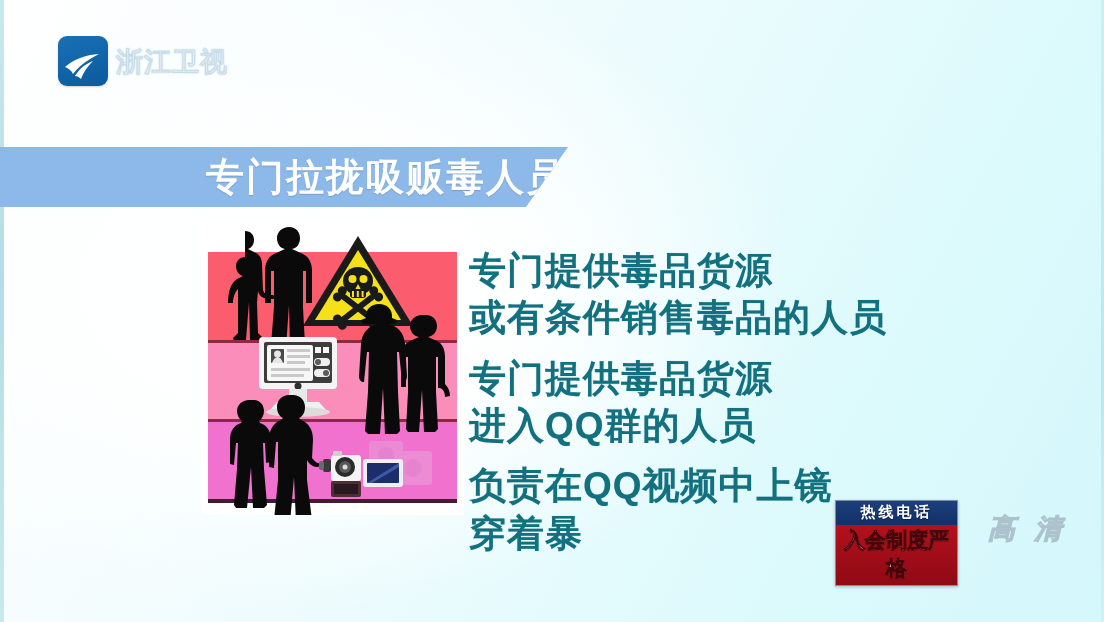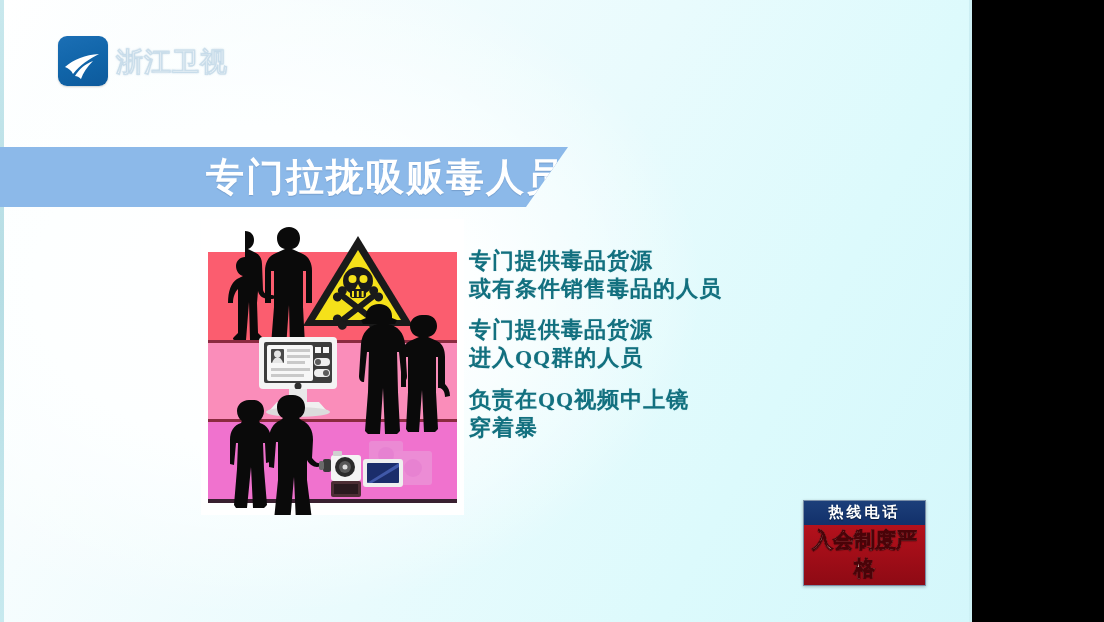--- a/index.html
+++ b/index.html
@@ -3,26 +3,25 @@
 <meta charset="utf-8">
 <title>News Broadcast Frame</title>
 <style>
   html, body {
     margin: 0;
     padding: 0;
     background: #000;
   }
   #frame {
     position: relative;
-    width: 948px;
+    width: 1104px;
     height: 622px;
     overflow: hidden;
-    font-family: Liberation Serif, serif;
+    font-family: Liberation Sans, sans-serif;
     background: #eaffff;
-    padding-left: 24px;
   }
   
   .bg-base {
     position: absolute;
     inset: 0;
     background:
       radial-gradient(ellipse 70% 80% at 26% 46%, #ffffff 0%, #fdffff 32%, rgba(255,255,255,0) 66%),
       linear-gradient(118deg, #ffffff 0%, #f7fdfe 22%, #e9fbfd 52%, #dcfafc 76%, #d4f7fb 100%);
   }
   .bg-left-edge {
@@ -119,32 +118,32 @@
   
   .copy {
     position: absolute;
     left: 469px;
     top: 247px;
     width: 420px;
   }
   .copy-block { margin-bottom: 13px; }
   .copy-line {
     color: #12707f;
-    font-size: 22px;
+    font-size: 37px;
     font-weight: 700;
     line-height: 1.28;
     letter-spacing: 1px;
     white-space: nowrap;
     text-shadow: 0 0 1px rgba(18,112,127,.35);
   }
 
   
   .badge {
     position: absolute;
-    left: 803px;
+    left: 835px;
     top: 500px;
     width: 123px;
     border: 1px solid #7a8fa8;
     box-sizing: border-box;
     box-shadow: 0 1px 3px rgba(0,0,0,.25);
   }
   .badge-top {
     background: linear-gradient(180deg, #1c3f7a 0%, #12306a 100%);
     text-align: center;
     padding: 2px 0 3px;

